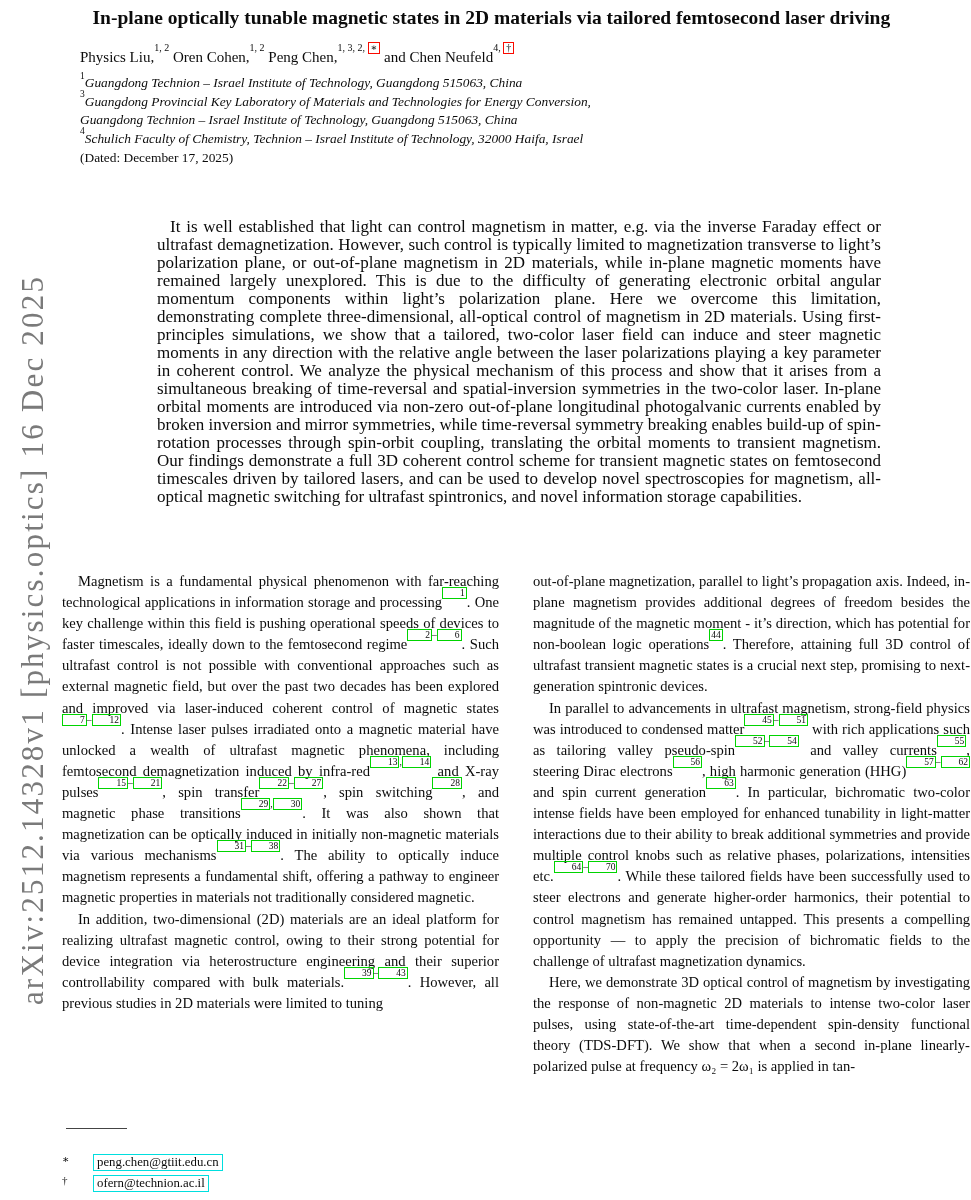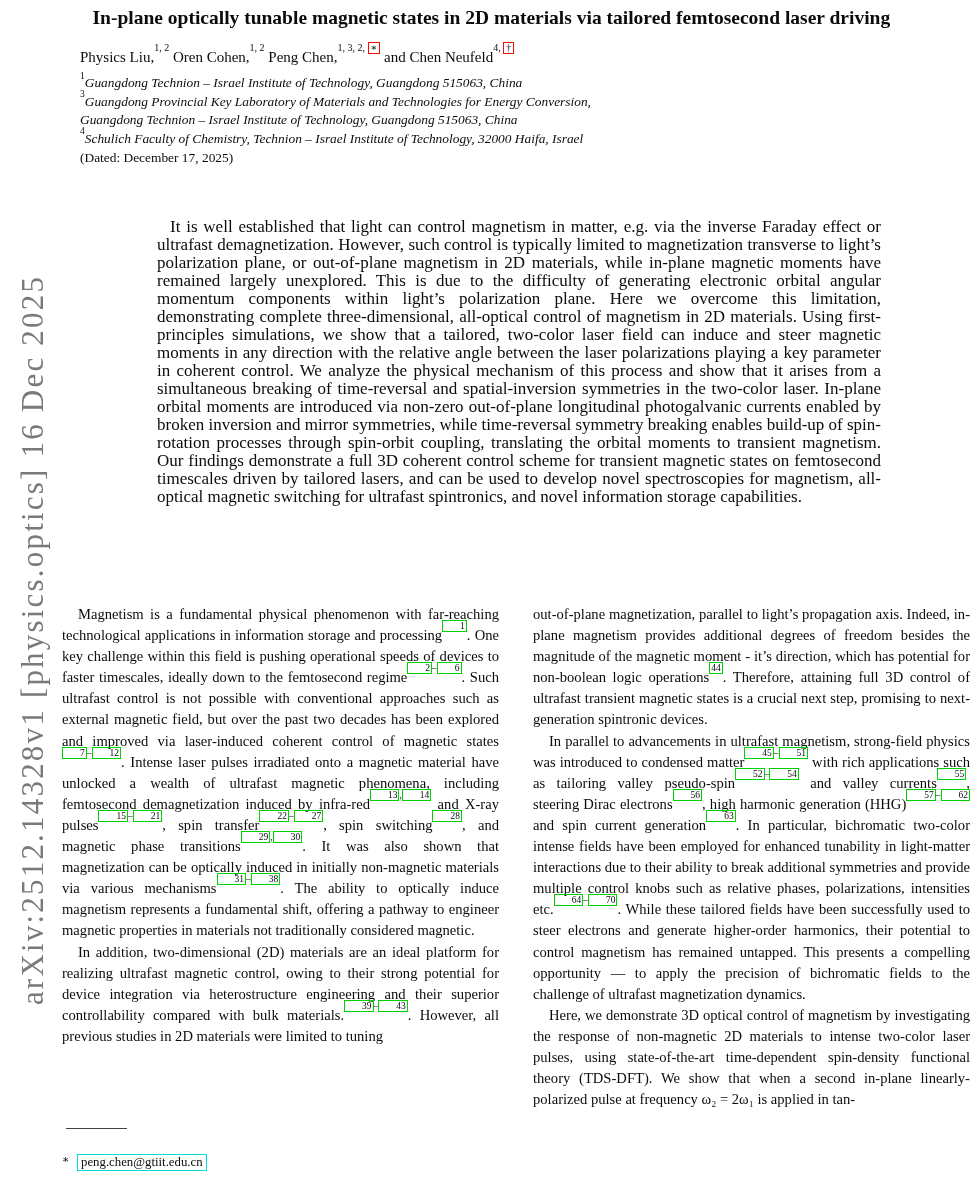--- a/index.html
+++ b/index.html
@@ -17,37 +17,37 @@
   .asup{font-size:10px;line-height:0;position:relative;top:-5px;}
   .affils{margin-top:7px;font-style:italic;font-size:13.4px;line-height:18.6px;}
   .affil-line sup{font-size:9.5px;line-height:0;position:relative;top:-3px;font-style:normal;}
   .dated{font-size:13.4px;line-height:18.6px;margin-top:1px;}
 
   
   .abstract{position:absolute;left:157px;top:218px;width:724px;font-size:17px;line-height:18px;
             text-align:justify;text-indent:13px;}
 
   
-  .col{position:absolute;top:604px;width:437px;font-size:14.6px;line-height:21.1px;text-align:justify;font-family:Liberation Serif, serif;}
+  .col{position:absolute;top:571px;width:437px;font-size:14.6px;line-height:21.1px;text-align:justify;font-family:Liberation Serif, serif;}
   .col-left{left:62px;}
   .col-right{left:533px;height:629px;overflow:hidden;}
   .para{margin:0;text-indent:16px;}
   .para.no-indent{text-indent:0;}
 
   
   sup.cite{font-size:9.5px;line-height:0;position:relative;top:-5px;white-space:nowrap;}
   .cbox{display:inline-block;border:1.5px solid var(--cite,#00d400);padding:0 1px;line-height:10px;}
   .mbox{display:inline-block;border:1.5px solid var(--mark,#fa0a00);padding:0 2px;line-height:10px;font-size:10px;}
 
   
   .fnrule{position:absolute;left:66px;top:1128px;width:61px;border-top:1.4px solid #444;}
   .footnotes{position:absolute;left:62px;top:1152px;width:437px;font-size:12.8px;line-height:20px;}
   .footnote{white-space:nowrap;margin-bottom:1px;}
   .fmark{display:inline-block;width:15px;font-size:11px;position:relative;top:-3px;text-align:left;}
-  .ebox{display:inline-block;border:1.5px solid var(--ebox,#00dede);padding:0 3px;line-height:15px;}
+  .ebox{display:inline-block;border:1.5px solid var(--ebox,#00dede);padding:0 3px;line-height:15px;margin-left:16px;}
 </style>
 </head>
 <body>
 
 <div class="page">
 
   <div class="watermark">arXiv:2512.14328v1  [physics.optics]  16 Dec 2025</div>
 
   <div class="header">
     <div class="title">In-plane optically tunable magnetic states in 2D materials via tailored femtosecond laser driving</div>
@@ -70,15 +70,16 @@
 
   <div class="col col-right">
     <p class="para no-indent">out-of-plane magnetization, parallel to light’s propagation axis. Indeed, in-plane magnetism provides additional degrees of freedom besides the magnitude of the magnetic moment - it’s direction, which has potential for non-boolean logic operations<sup class="cite"><span class="cbox">44</span></sup>. Therefore, attaining full 3D control of ultrafast transient magnetic states is a crucial next step, promising to next-generation spintronic devices.</p>
     <p class="para">In parallel to advancements in ultrafast magnetism, strong-field physics was introduced to condensed matter<sup class="cite"><span class="cbox">45</span>–<span class="cbox">51</span></sup> with rich applications such as tailoring valley pseudo-spin<sup class="cite"><span class="cbox">52</span>–<span class="cbox">54</span></sup> and valley currents<sup class="cite"><span class="cbox">55</span></sup>, steering Dirac electrons<sup class="cite"><span class="cbox">56</span></sup>, high harmonic generation (HHG)<sup class="cite"><span class="cbox">57</span>–<span class="cbox">62</span></sup> and spin current generation<sup class="cite"><span class="cbox">63</span></sup>. In particular, bichromatic two-color intense fields have been employed for enhanced tunability in light-matter interactions due to their ability to break additional symmetries and provide multiple control knobs such as relative phases, polarizations, intensities etc.<sup class="cite"><span class="cbox">64</span>–<span class="cbox">70</span></sup>. While these tailored fields have been successfully used to steer electrons and generate higher-order harmonics, their potential to control magnetism has remained untapped. This presents a compelling opportunity — to apply the precision of bichromatic fields to the challenge of ultrafast magnetization dynamics.</p>
     <p class="para">Here, we demonstrate 3D optical control of magnetism by investigating the response of non-magnetic 2D materials to intense two-color laser pulses, using state-of-the-art time-dependent spin-density functional theory (TDS-DFT). We show that when a second in-plane linearly-polarized pulse at frequency ω₂ = 2ω₁ is applied in tan-</p>
   </div>
 
   <div class="fnrule"></div>
   <div class="footnotes">
       <div class="footnote"><span class="fmark">∗</span><span class="ebox">peng.chen@gtiit.edu.cn</span></div>
+      <div class="footnote"><span class="fmark">†</span><span class="ebox">ofern@technion.ac.il</span></div>
     </div>
 
 </div>
 
 </body></html>

